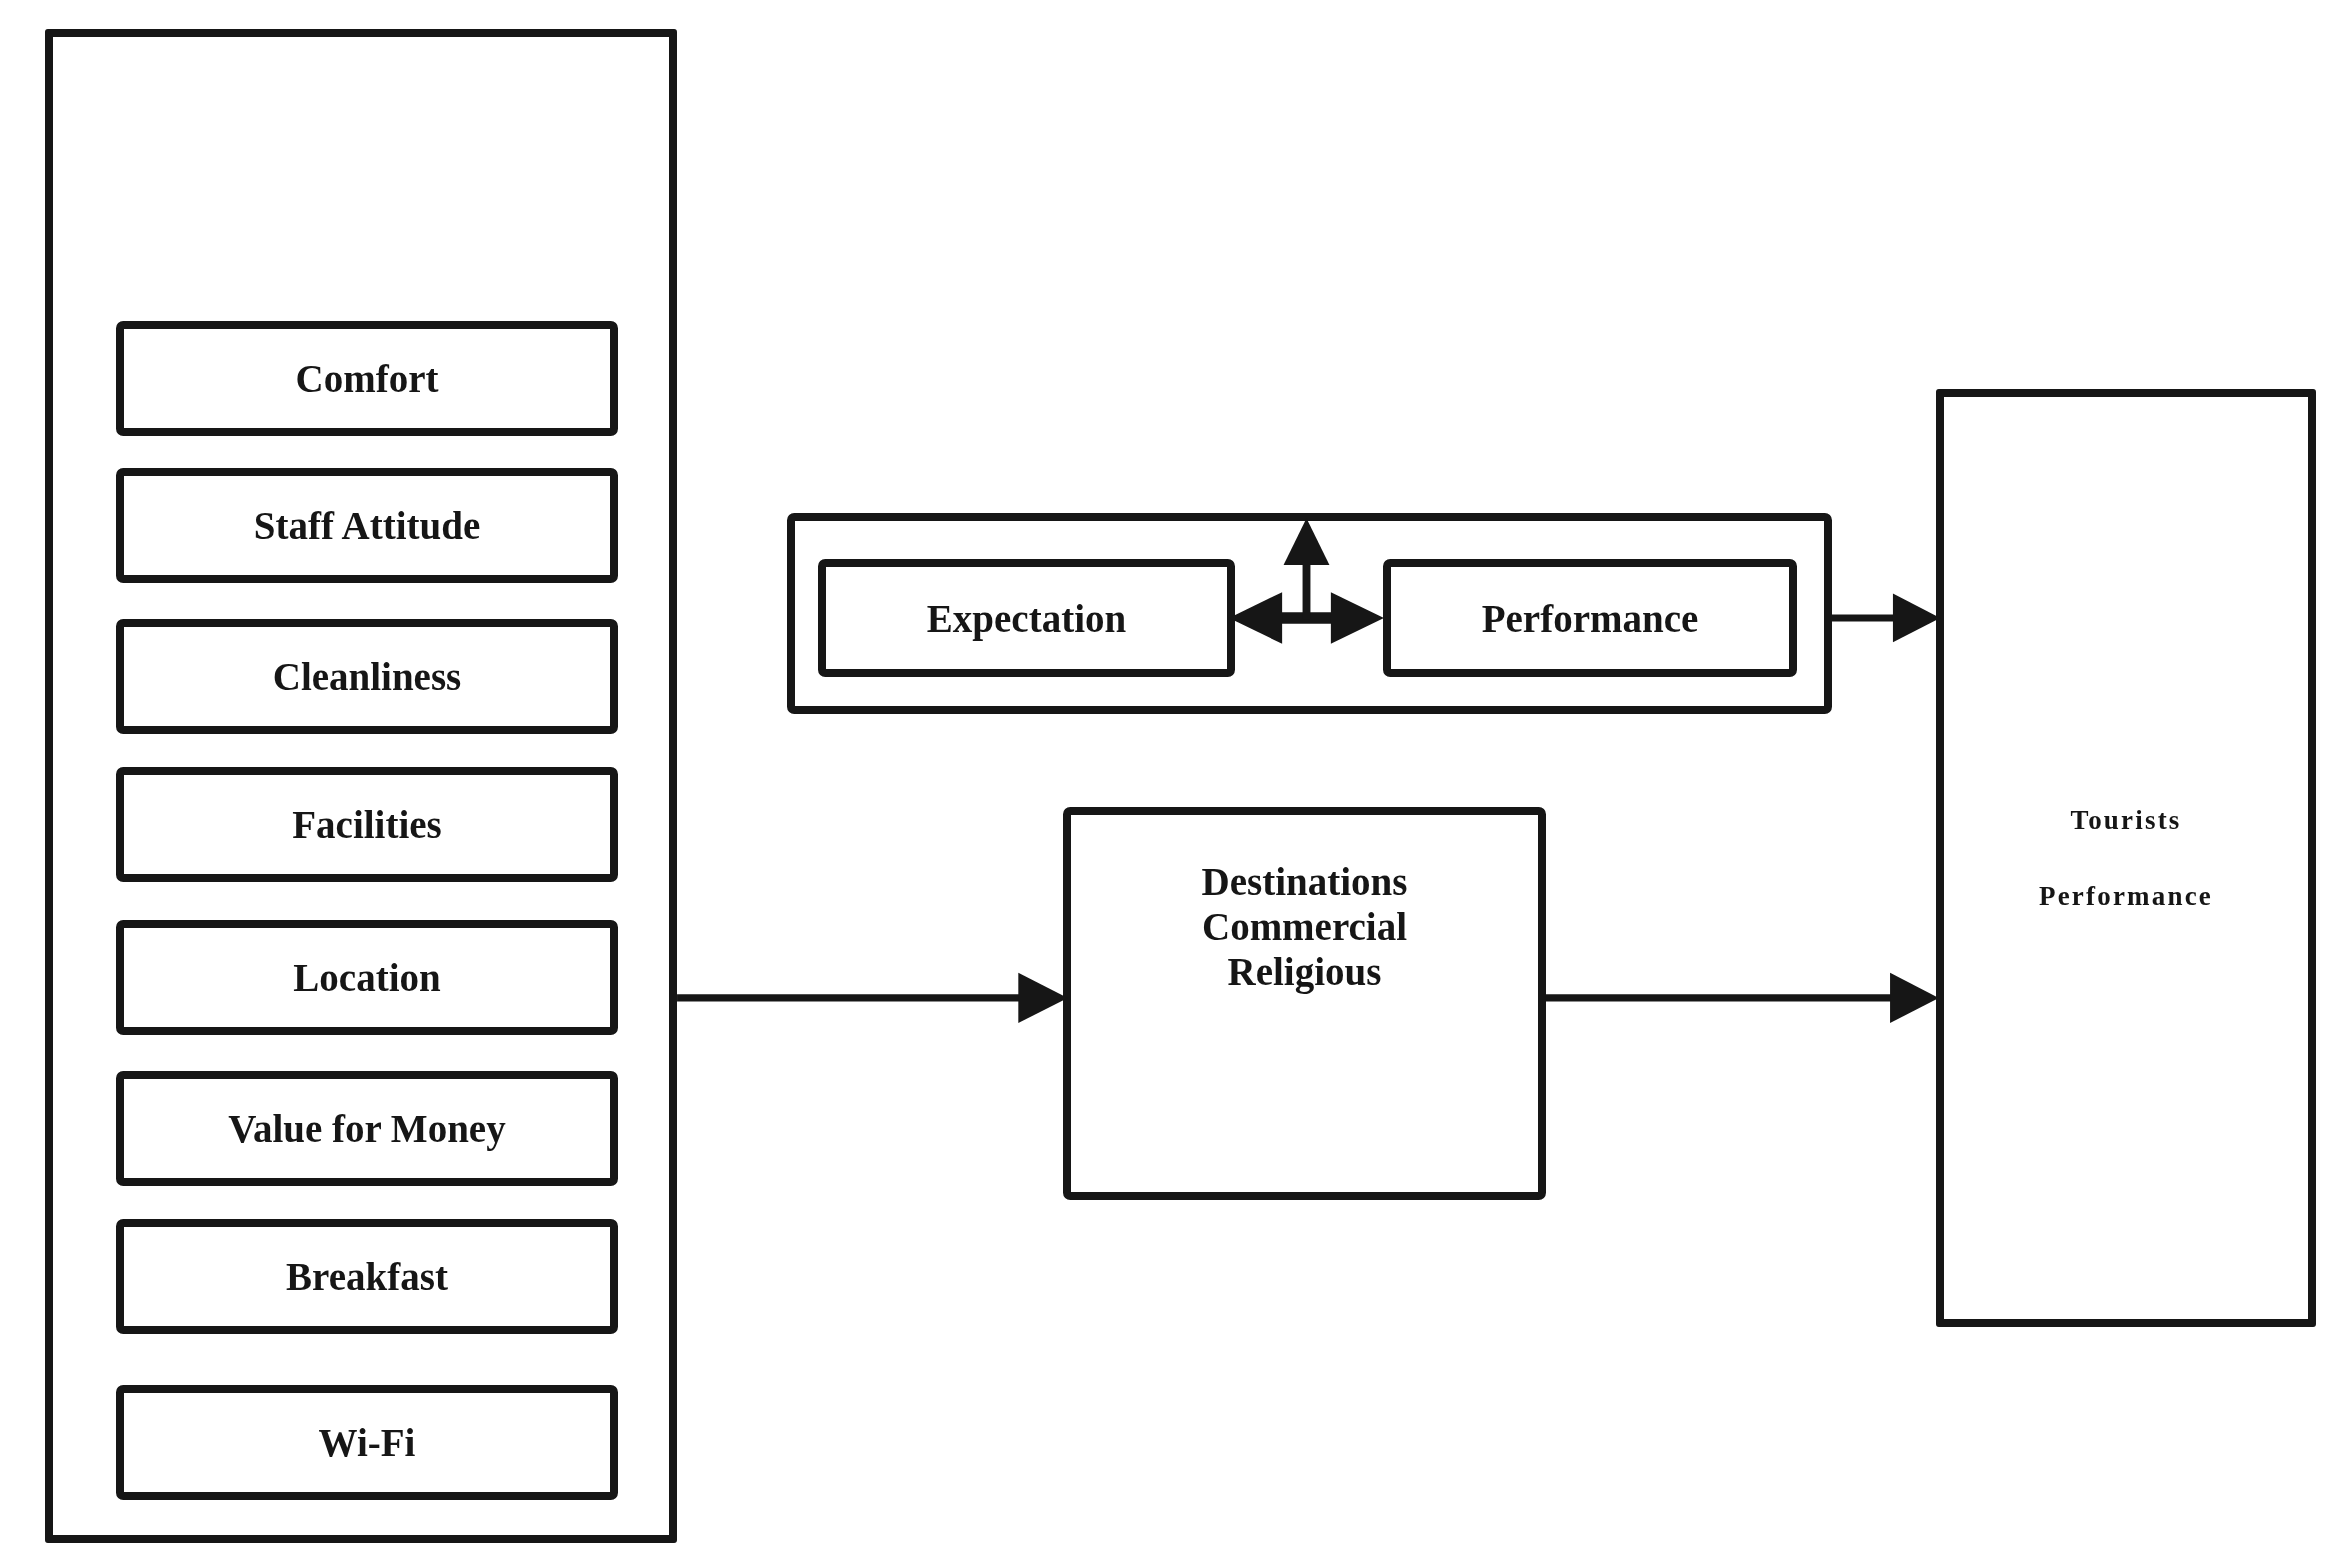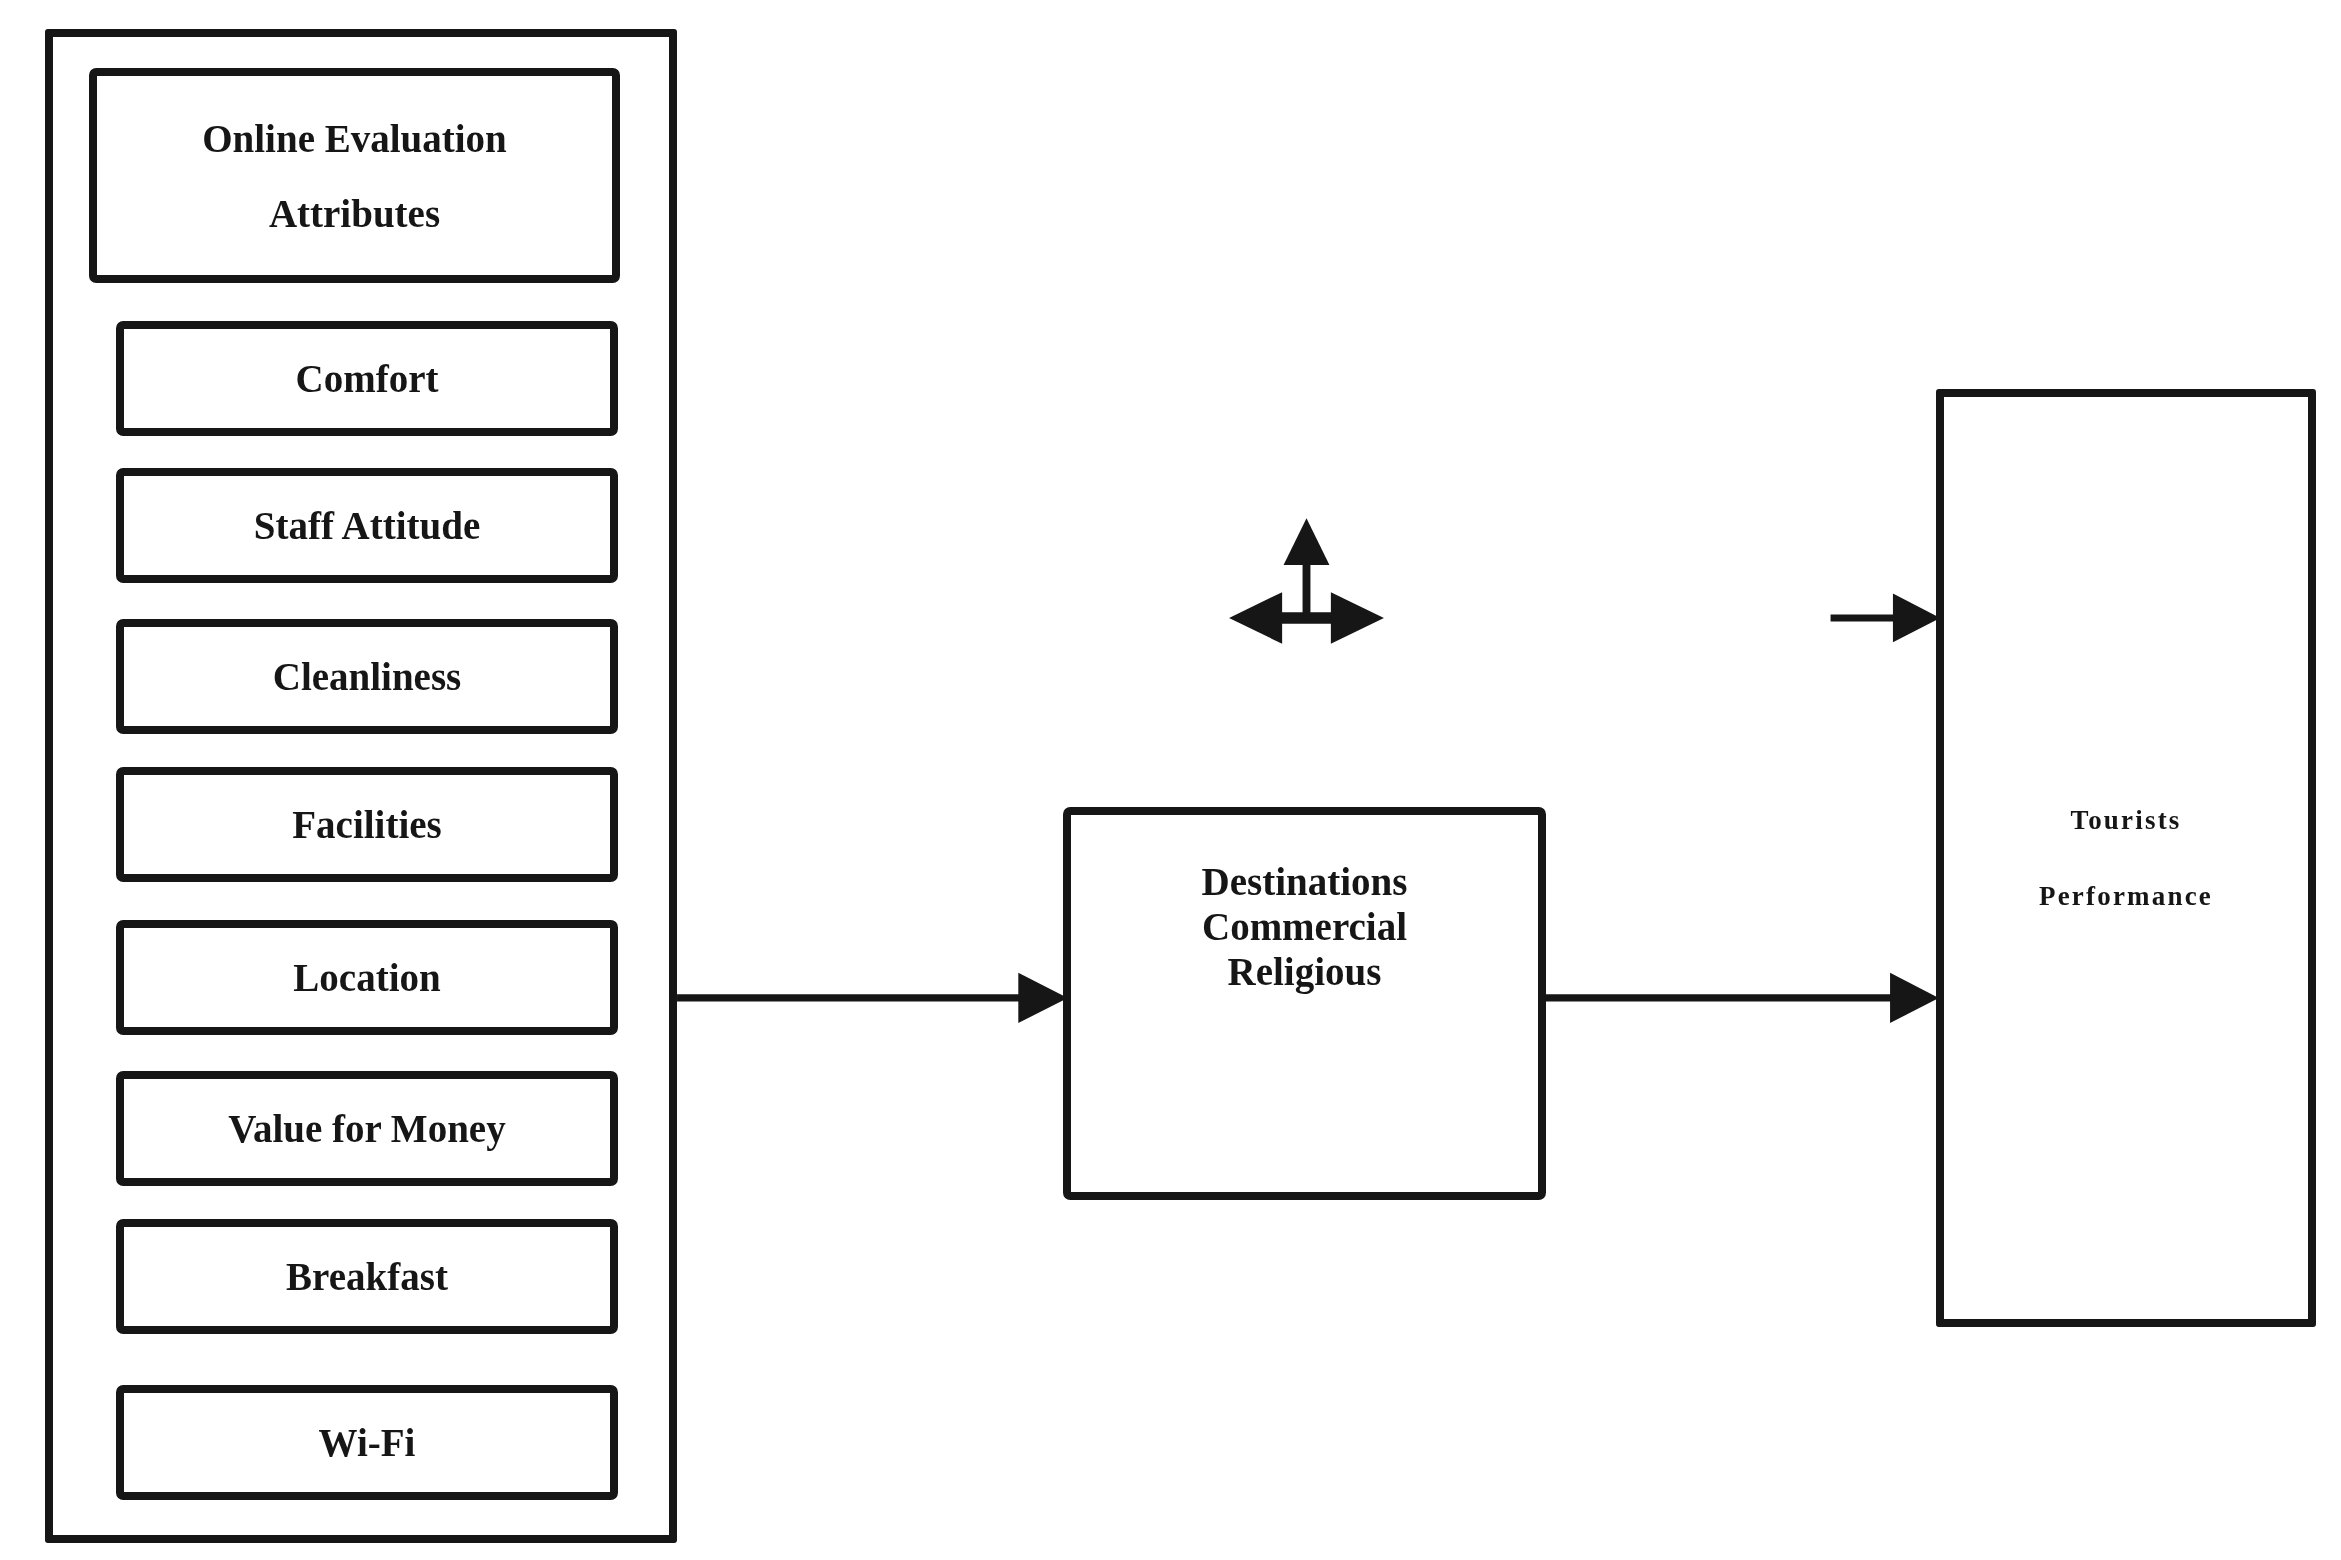--- a/index.html
+++ b/index.html
@@ -87,24 +87,20 @@
   }
   .arrow-layer line { stroke: currentColor; }
   .arrow-layer polygon { fill: currentColor; stroke: none; }
 </style>
 </head>
 <body>
 
 <div class="canvas" style="--ink: #161616; --bg: #ffffff;">
 
   <div class="box panel">
-    <div class="box title-box">
-      <div>Online Evaluation</div>
-      <div>Attributes</div>
-    </div>
     <div class="box attr-item" style="top:284px">
         <span>Comfort</span>
       </div>
     <div class="box attr-item" style="top:431px">
         <span>Staff Attitude</span>
       </div>
     <div class="box attr-item" style="top:582px">
         <span>Cleanliness</span>
       </div>
     <div class="box attr-item" style="top:730px">
@@ -117,20 +113,28 @@
         <span>Value for Money</span>
       </div>
     <div class="box attr-item" style="top:1182px">
         <span>Breakfast</span>
       </div>
     <div class="box attr-item" style="top:1348px">
         <span>Wi-Fi</span>
       </div>
   </div>
 
+  <div class="box comparison">
+    <div class="box inner-box expectation">
+      <span>Expectation</span>
+    </div>
+    <div class="box inner-box performance">
+      <span>Performance</span>
+    </div>
+  </div>
 
   <div class="box destination">
     <div>Destinations</div>
     <div>Commercial</div>
     <div>Religious</div>
   </div>
 
   <div class="box outcome">
     <div>Tourists</div>
     <div>Performance</div>

